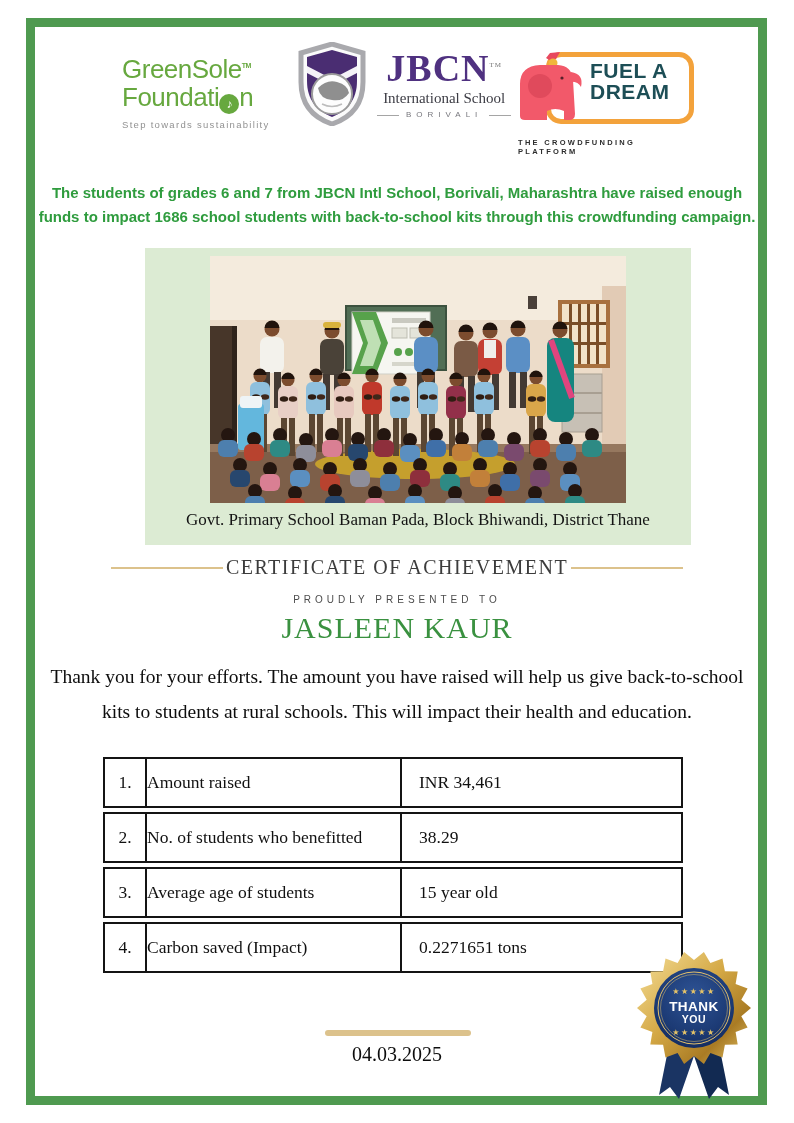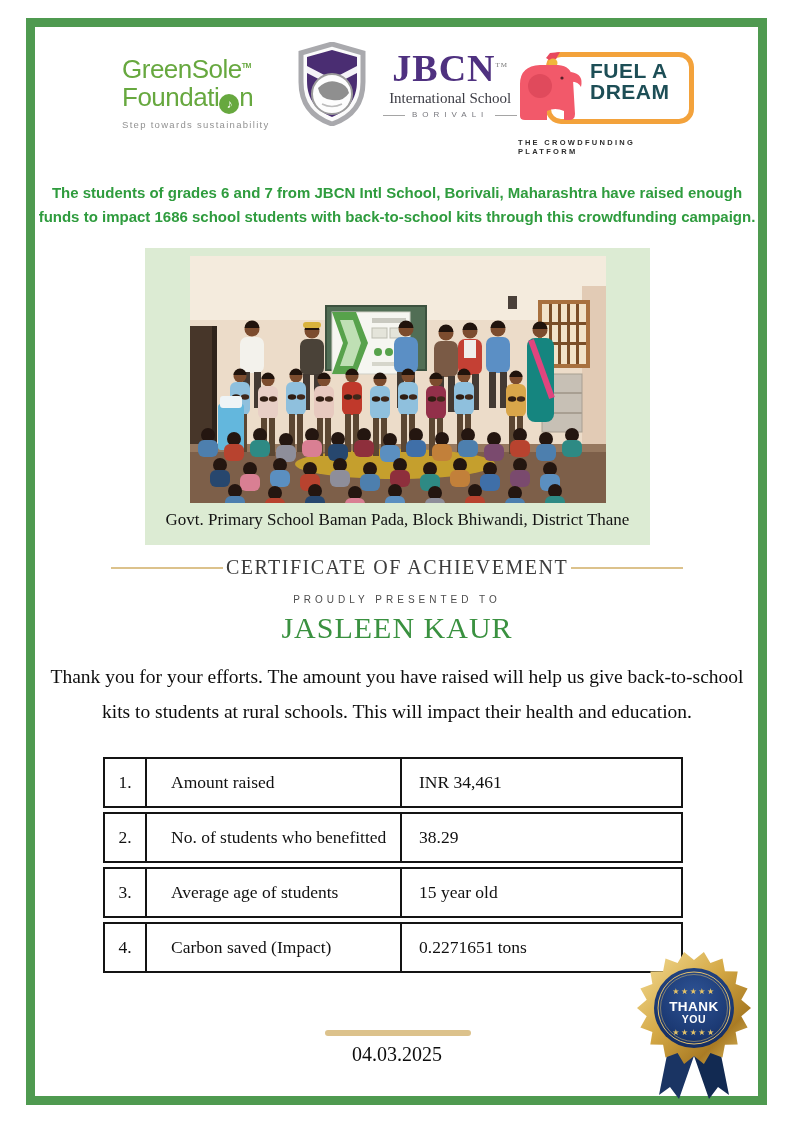--- a/index.html
+++ b/index.html
@@ -11,21 +11,21 @@
 
   
   .gs{position:absolute;left:122px;top:56px;font-family:"Liberation Sans",sans-serif;line-height:1;}
   .gs-line1,.gs-line2{font-size:26px;color:var(--greensole_green);letter-spacing:-0.5px;font-weight:500;}
   .gs-line2{margin-top:2px;}
   .gs .tm{font-size:7px;vertical-align:super;color:var(--greensole_green);font-weight:700;}
   .gs-o{display:inline-block;width:20px;height:20px;border-radius:50%;background:var(--greensole_green);
         color:#fff;font-size:12px;text-align:center;line-height:20px;vertical-align:-2px;}
   .gs-tag{margin-top:6px;font-size:9.5px;color:#929292;letter-spacing:1.3px;}
 
-  .jbcn{position:absolute;left:297px;top:42px;display:flex;align-items:center;gap:16px;}
+  .jbcn{position:absolute;left:297px;top:42px;display:flex;align-items:center;gap:10px;}
   .jbcn-text{text-align:center;line-height:1;}
   .jbcn-name{font-size:38px;font-weight:700;color:var(--jbcn_purple);letter-spacing:1px;}
   .jbcn-name .tm{font-size:7px;color:#777;vertical-align:super;font-weight:400;}
   .jbcn-sub{margin-top:4px;font-size:15px;color:#3c3c44;}
   .jbcn-city{margin-top:5px;display:flex;align-items:center;justify-content:center;gap:7px;
              font-size:8px;letter-spacing:5px;color:#77777d;font-family:"Liberation Sans",sans-serif;}
   .jbcn-city::before,.jbcn-city::after{content:"";width:22px;height:1px;background:#a5a5a5;}
 
   .fad{position:absolute;left:512px;top:50px;width:180px;height:90px;font-family:"Liberation Sans",sans-serif;}
   .fad-rect{position:absolute;left:34px;top:2px;width:138px;height:62px;border:5px solid var(--fad_orange);border-radius:15px;}
@@ -33,41 +33,41 @@
   .fad-text{position:absolute;left:78px;top:11px;font-weight:700;font-size:21px;line-height:0.98;
             color:var(--fad_teal);letter-spacing:0.5px;}
   .fad-tag{position:absolute;left:6px;top:88px;font-size:7.5px;font-weight:700;letter-spacing:2.3px;color:#2d2d2d;}
 
   
   .intro{position:absolute;left:0;right:0;top:181px;margin:0 auto;max-width:730px;text-align:center;
          font-family:"Liberation Sans",sans-serif;font-weight:700;font-size:15px;line-height:1.6;
          color:var(--accent_green);}
 
   
-  .panel{position:absolute;left:145px;top:248px;width:505px;height:297px;background:var(--panel_green);}
+  .panel{position:absolute;left:145px;top:248px;width:546px;height:297px;background:var(--panel_green);}
   .photo{display:block;margin:8px auto 0 auto;width:416px;height:247px;}
   .caption{margin-top:7px;text-align:center;font-size:17px;color:#131313;}
 
   
   .title-row{position:absolute;left:0;right:0;top:556px;display:flex;align-items:center;justify-content:center;gap:3px;}
   .rule{width:112px;height:2px;background:var(--gold_line);}
   .title{margin:0;font-size:20px;font-weight:400;letter-spacing:1.5px;color:#3c3c3c;}
   .presented{position:absolute;left:0;right:0;top:594px;text-align:center;
              font-family:"Liberation Sans",sans-serif;font-size:10px;letter-spacing:4px;color:#4c4c4c;}
   .recipient{position:absolute;left:0;right:0;top:611px;text-align:center;font-size:30px;
              letter-spacing:1px;color:var(--recipient_green);}
   .message{position:absolute;left:0;right:0;top:660px;margin:0 auto;max-width:716px;text-align:center;
            font-size:19.5px;line-height:1.78;color:#0d0d0d;}
 
   
   .stats{position:absolute;left:103px;top:757px;width:580px;}
   .row{display:grid;grid-template-columns:42px 255px 1fr;height:47px;margin-bottom:4px;
        border:2px solid var(--table_border);background:#fff;font-size:17.5px;}
   .c-no{border-right:2px solid var(--table_border);display:flex;align-items:center;justify-content:center;}
-  .c-label{border-right:2px solid var(--table_border);display:flex;align-items:center;margin-left:24px;}
+  .c-label{border-right:2px solid var(--table_border);display:flex;align-items:center;}
   .c-value{display:flex;align-items:center;padding-left:17px;}
 
   
   .badge{position:absolute;left:629px;top:951px;width:130px;height:150px;}
   .badge text{font-family:"Liberation Sans",sans-serif;}
 
   
   .goldline{position:absolute;left:325px;top:1030px;width:146px;height:6px;border-radius:3px;background:var(--gold_line);}
   .date{position:absolute;left:0;right:0;top:1043px;text-align:center;font-size:20px;color:#0d0d0d;}
 </style>

